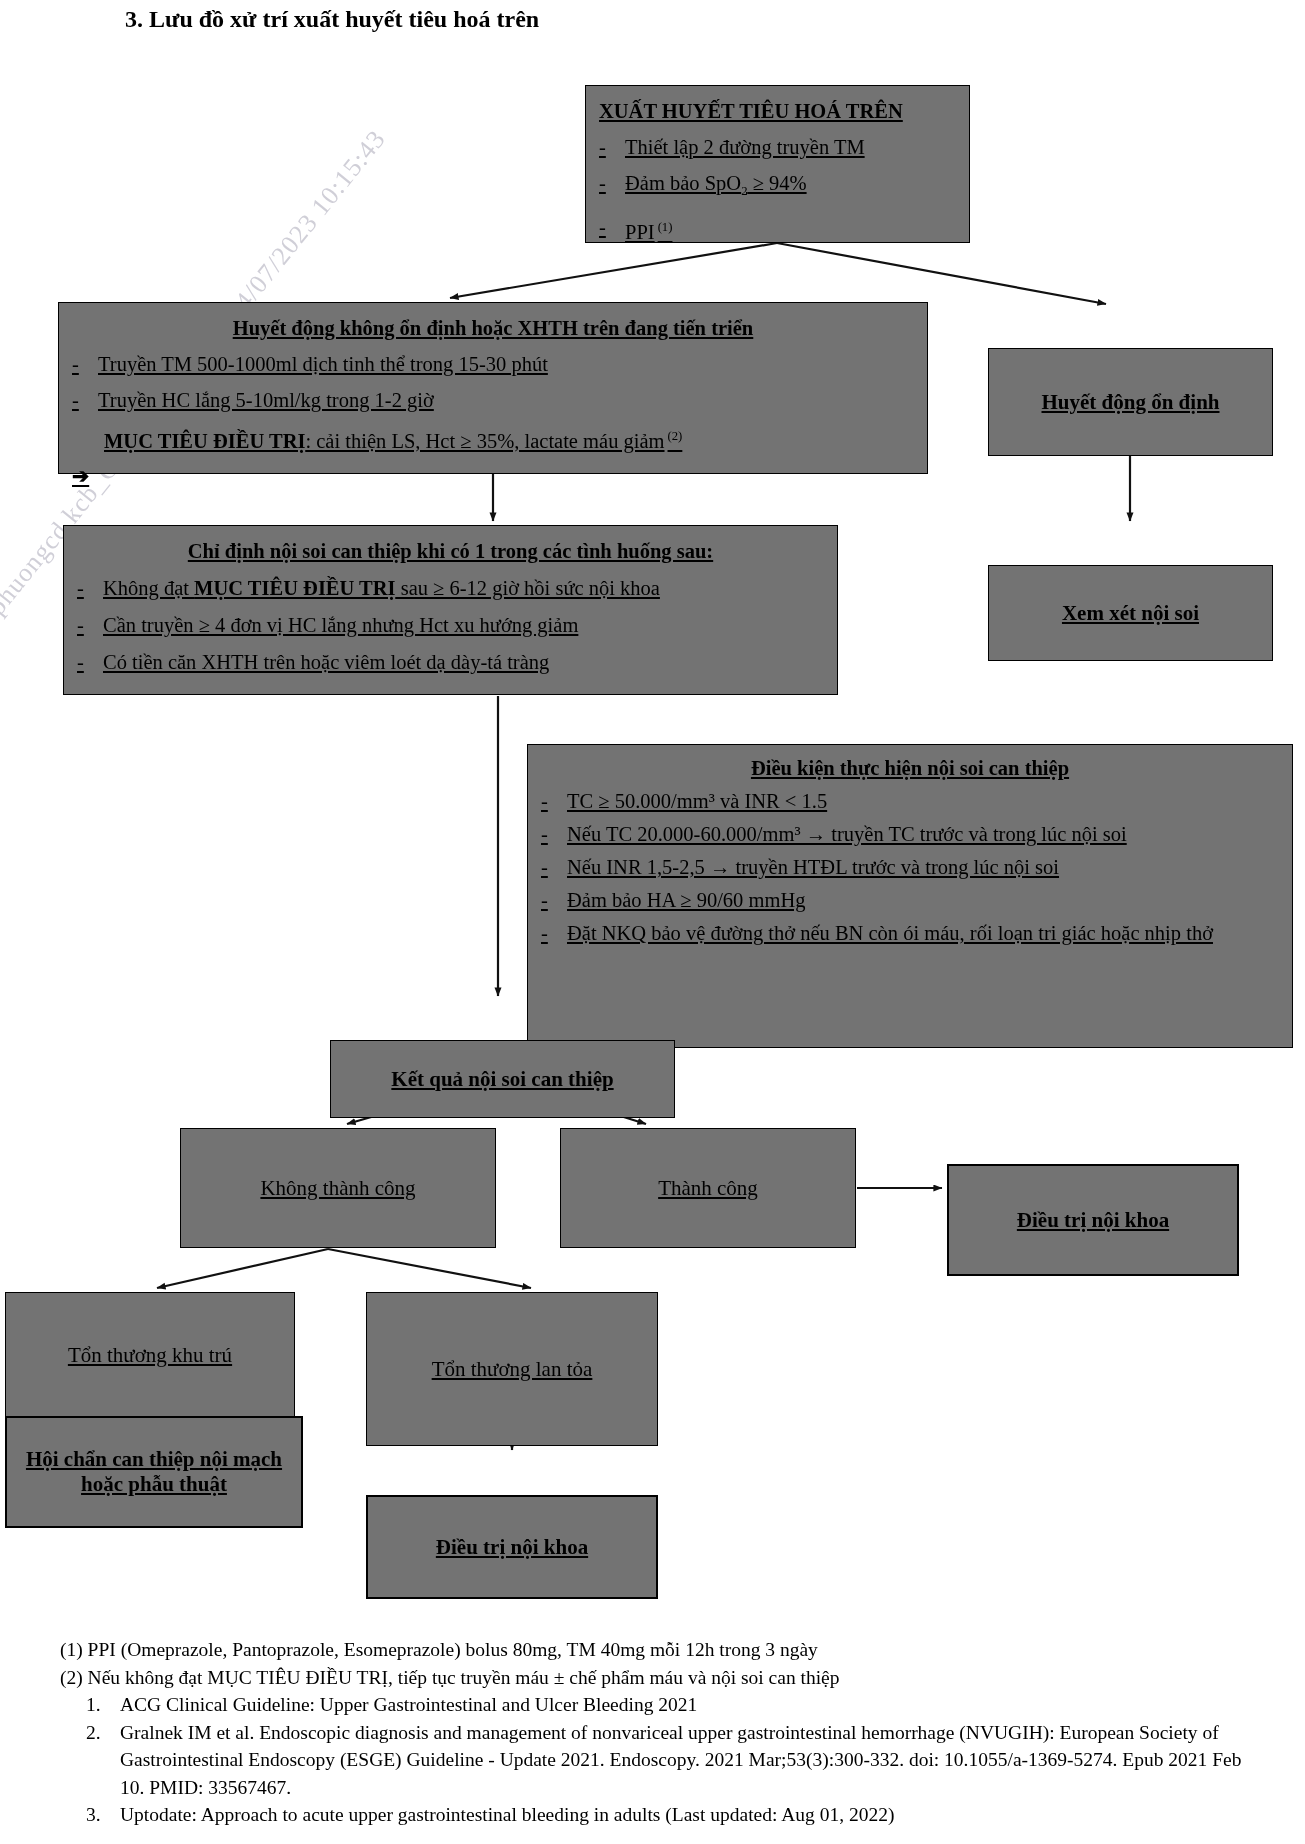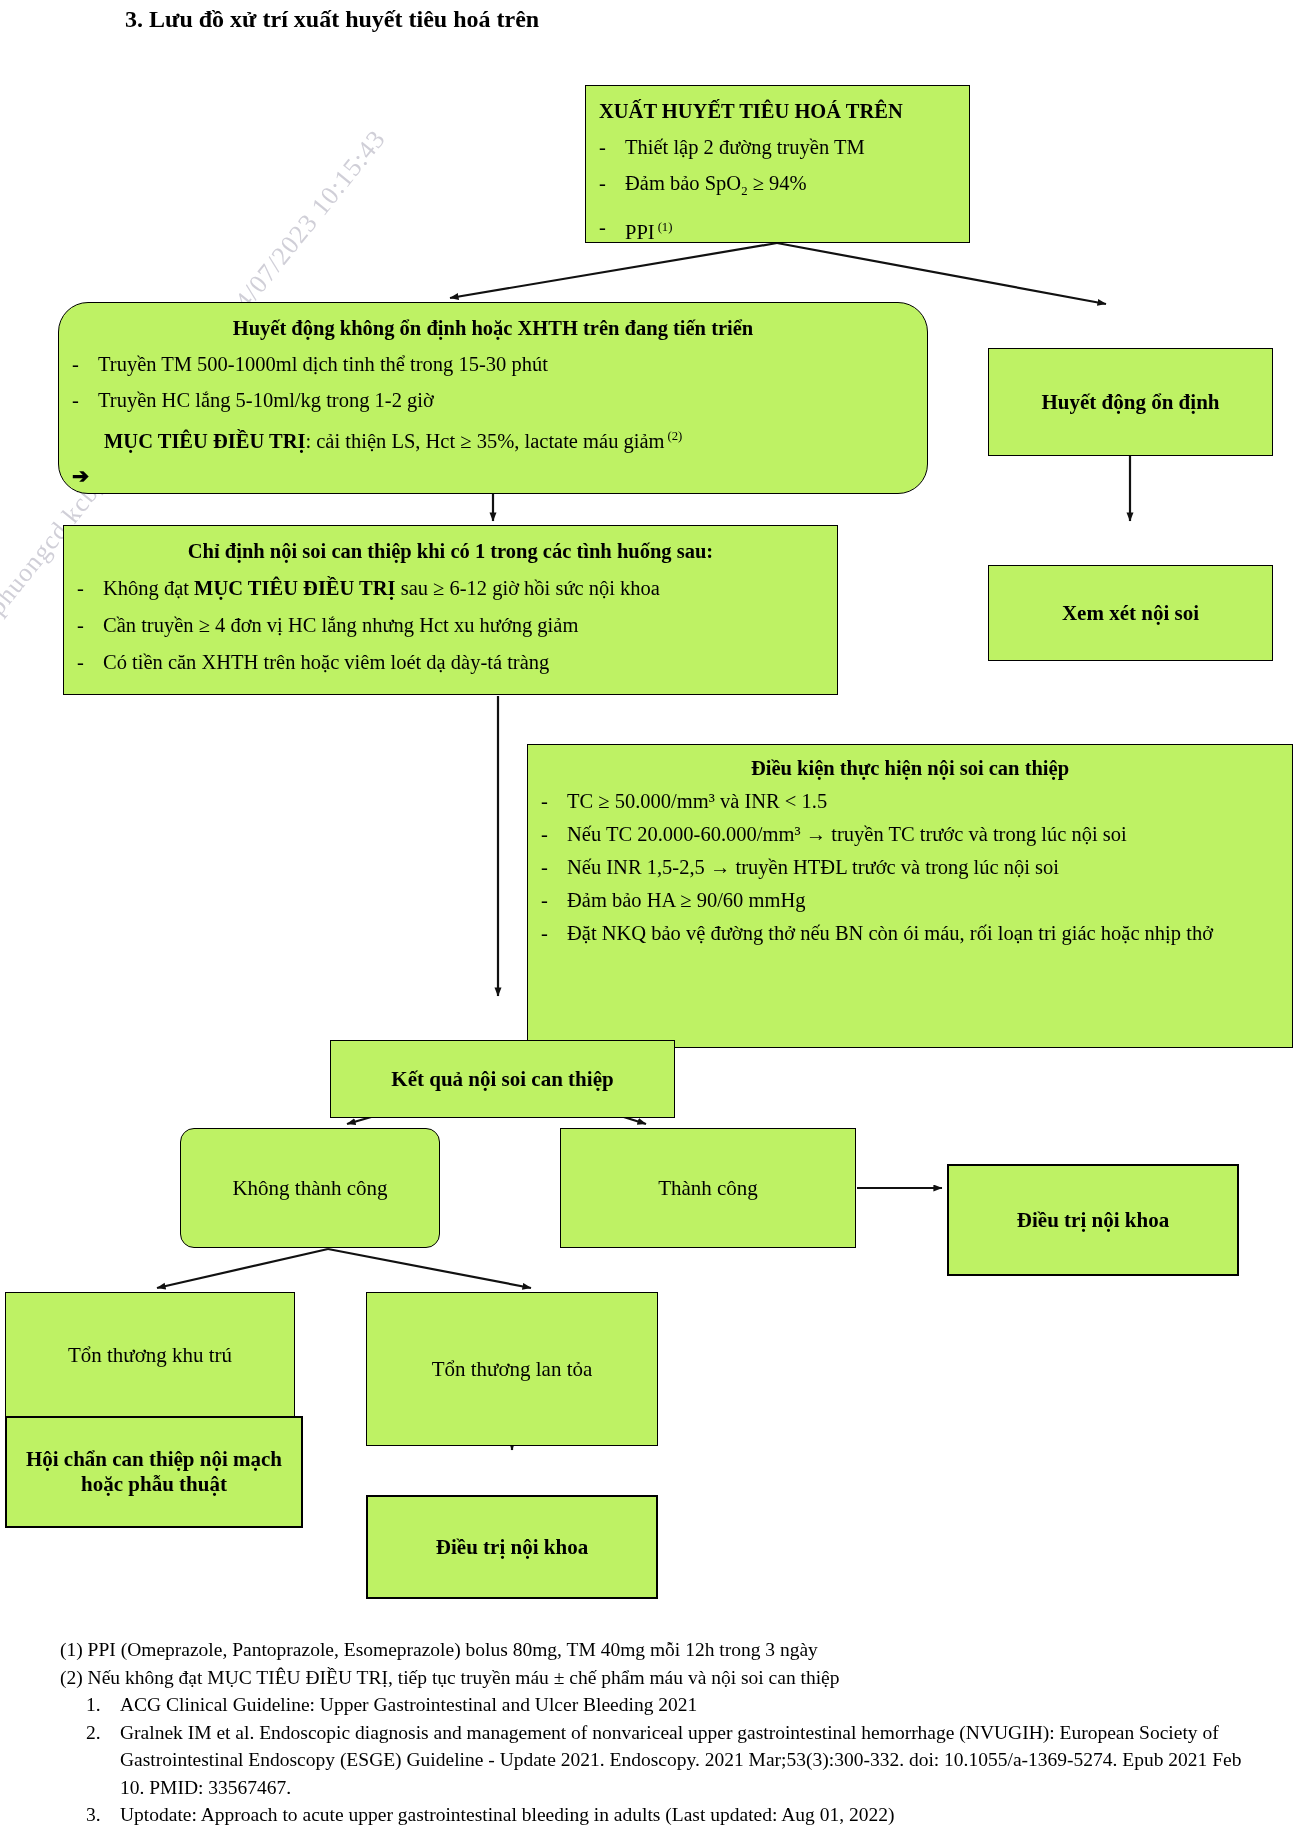--- a/index.html
+++ b/index.html
@@ -6,22 +6,23 @@
   .canvas {
     position:relative; width:1305px; height:1844px; background:#ffffff;
     font-family:"Liberation Serif", serif; color:#000; overflow:hidden;
   }
   .page-title { position:absolute; left:125px; top:6px; font-size:24px; font-weight:bold; }
   .watermark {
     position:absolute; left:-18px; top:602px; transform:rotate(-51deg); transform-origin:0 0;
     font-size:26px; color:#aaa8b8; opacity:0.55; white-space:nowrap; letter-spacing:1px;
   }
   .node {
-    position:absolute; background:#bef264; border:1.6px solid #000; box-sizing:border-box;
+    position:absolute; background:#737373; border:1.6px solid #000; box-sizing:border-box;
     font-size:20.5px;
+    text-decoration:underline;
   }
   .node.thick { border-width:2.5px; }
   .node.semithick { border-width:2px; }
   .node.center { display:flex; align-items:center; justify-content:center; text-align:center; font-size:21px; }
   .bold { font-weight:bold;margin-top:40px; }
   .node-pad { padding:7px 13px; }
   .box-title { font-weight:bold; }
   .tcenter { text-align:center; }
   .lh36 .fline, .lh36 .box-title { line-height:36px; }
   .lh37 .fline, .lh37 .box-title { line-height:37px; }
@@ -76,21 +77,21 @@
     <div class="fline">
       <span class="fmark">-</span>
       <span class="ftext"><span>Đảm bảo SpO</span><sub>2</sub><span> ≥ 94%</span></span>
     </div>
     <div class="fline">
       <span class="fmark">-</span>
       <span class="ftext"><span>PPI</span><sup>(1)</sup></span>
     </div>
   </div>
 
-  <div class="node node-pad lh36" style="left:58px;top:302px;width:870px;height:192px;border-radius:30px;">
+  <div class="node node-pad lh36" style="left:58px;top:302px;width:870px;height:172px;">
     <div class="box-title tcenter">Huyết động không ổn định hoặc XHTH trên đang tiến triển</div>
     <div class="fline">
       <span class="fmark">-</span>
       <span class="ftext">Truyền TM 500-1000ml dịch tinh thể trong 15-30 phút</span>
     </div>
     <div class="fline">
       <span class="fmark">-</span>
       <span class="ftext">Truyền HC lắng 5-10ml/kg trong 1-2 giờ</span>
     </div>
     <div class="fline">
@@ -144,21 +145,21 @@
     <div class="fline">
       <span class="fmark">-</span>
       <span class="ftext">Đặt NKQ bảo vệ đường thở nếu BN còn ói máu, rối loạn tri giác hoặc nhịp thở</span>
     </div>
   </div>
 
   <div class="node center bold" style="left:330px;top:1000px;width:345px;height:78px;">
     <span>Kết quả nội soi can thiệp</span>
   </div>
 
-  <div class="node center" style="left:180px;top:1128px;width:260px;height:120px;border-radius:14px;">
+  <div class="node center" style="left:180px;top:1128px;width:316px;height:120px;">
     <span>Không thành công</span>
   </div>
 
   <div class="node center" style="left:560px;top:1128px;width:296px;height:120px;">
     <span>Thành công</span>
   </div>
 
   <div class="node center bold semithick" style="left:947px;top:1124px;width:292px;height:112px;">
     <span>Điều trị nội khoa</span>
   </div>

